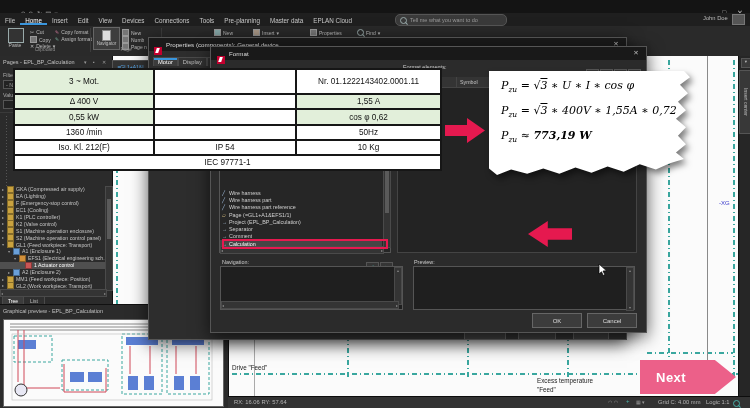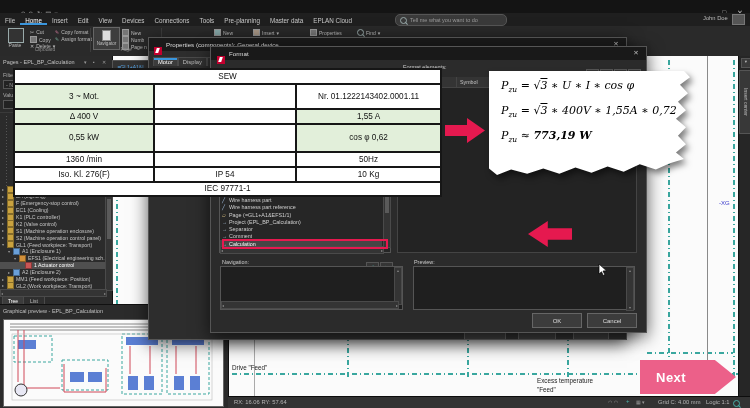--- a/index.html
+++ b/index.html
@@ -495,45 +495,42 @@
     <div class="abs tbtn" style="left:376px;top:266px;width:48px;height:13px;">Cancel</div>
   </div>
 
   <table class="abs sheet" style="left:13px;top:68px;width:427px;">
     <colgroup>
         <col style="width:140px;">
         <col style="width:142px;">
         <col style="width:145px;">
       </colgroup>
     <tbody>
-        <tr>
-          <td colspan="3">SEW</td>
-        </tr>
     <tr style="height:25px;">
       <td class="g">3 ~ Mot.</td>
       <td></td>
       <td>Nr. 01.1222143402.0001.11</td>
     </tr>
     <tr style="height:15px;">
       <td class="g">Δ 400 V</td>
       <td></td>
       <td class="g">1,55 A</td>
     </tr>
-    <tr style="height:28px;">
+    <tr style="height:16px;">
       <td class="g">0,55 kW</td>
       <td></td>
       <td class="g">cos φ 0,62</td>
     </tr>
     <tr style="height:15px;">
       <td>1360 /min</td>
       <td></td>
       <td>50Hz</td>
     </tr>
     <tr style="height:15px;">
-      <td>Iso. Kl. 276(F)</td>
+      <td>Iso. Kl. 212(F)</td>
       <td>IP 54</td>
       <td>10 Kg</td>
     </tr>
     <tr>
           <td colspan="3">IEC 97771-1</td>
         </tr>
   </tbody>
     </table>
 
   <div class="abs paperwrap" style="left:489px;top:71px;">

